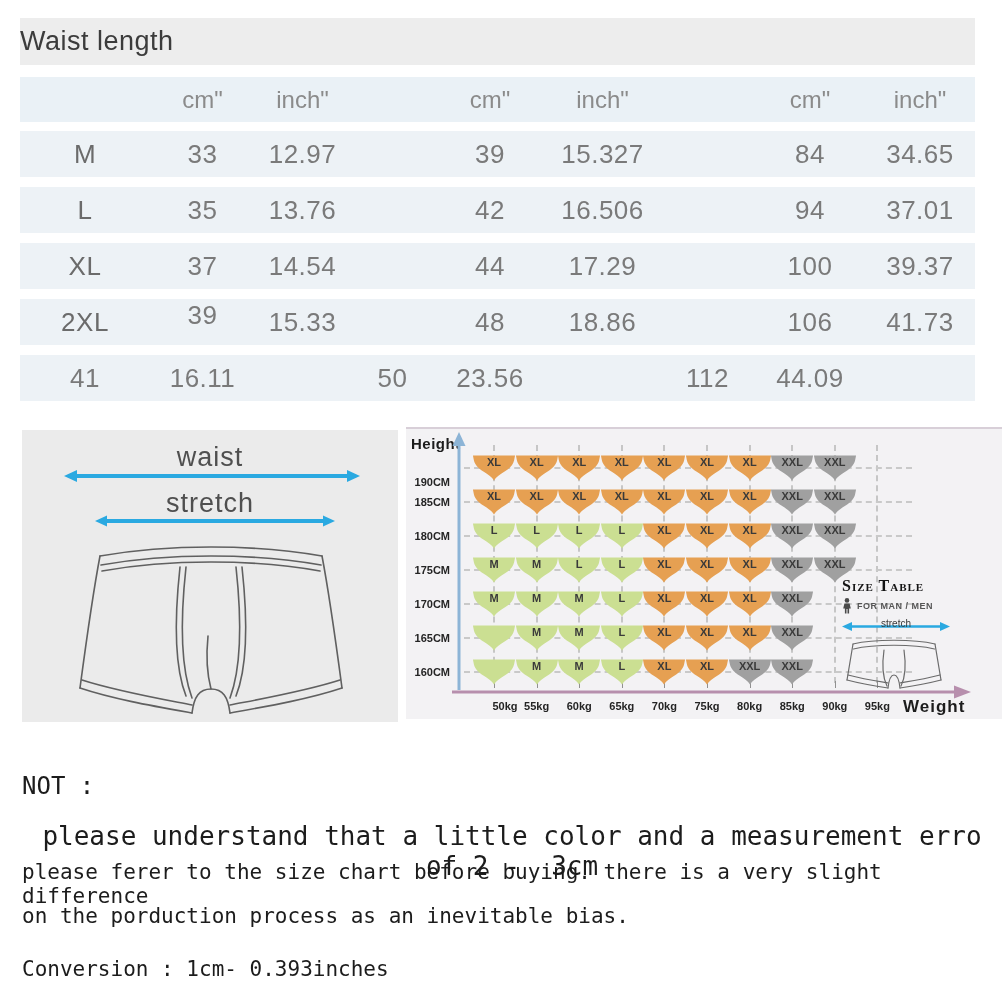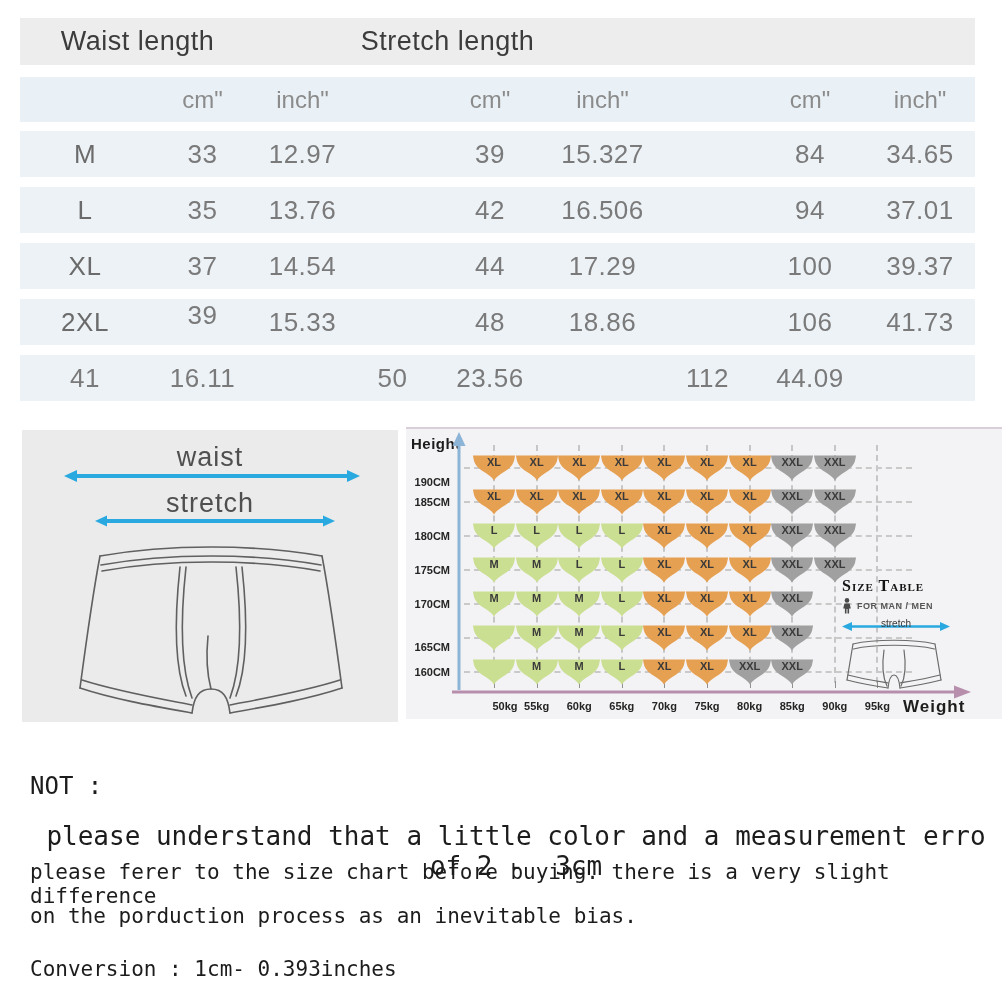--- a/index.html
+++ b/index.html
@@ -7,21 +7,21 @@
   .canvas{position:relative;width:1002px;height:1002px;background:#ffffff;overflow:hidden;
           font-family:"Liberation Sans",sans-serif;}
 
   
   .trow{position:absolute;left:20px;width:955px;display:grid;
         grid-template-columns:130px 105px 95px 85px 110px 115px 95px 110px 110px;
         align-items:center;}
   .trow .c{text-align:center;}
   .row-head{top:18px;height:47px;background:#ededed;color:#3c3c3c;font-size:27px;}
   .row-head .hsize{text-align:center;}
-  .row-head .h2{grid-column:span 2;text-align:center;letter-spacing:.5px;}
+  .row-head .h2{grid-column:span 2;text-align:left;letter-spacing:.5px;}
   .row-sub{top:77px;height:45px;background:#eaf1f6;color:#8b8b8b;font-size:24px;}
   .row-data{height:46px;background:#edf2f6;color:#7a7a7a;font-size:26px;letter-spacing:.5px;}
   .row-data .size{color:#6b6b6b;}
   .r3{top:131px}.r4{top:187px}.r5{top:243px}.r6{top:299px}.r7{top:355px}
   .r6 .lift{transform:translateY(-7px);}
 
   
   .panel-left{position:absolute;left:22px;top:430px;width:376px;height:292px;background:#ebebeb;}
   .dlabel{position:absolute;left:0;right:0;text-align:center;color:#4f4f4f;font-size:27px;letter-spacing:1px;}
   .lbl-waist{top:12px;}
@@ -50,38 +50,37 @@
   .legend{position:absolute;left:436px;top:148px;width:140px;}
   .legend-title{font-family:"Liberation Serif",serif;font-variant:small-caps;font-weight:bold;
                 font-size:16px;color:#141414;letter-spacing:1px;}
   .legend-sub{display:flex;align-items:center;gap:5px;margin-top:3px;color:#555;
               font-size:9px;font-weight:bold;letter-spacing:.5px;}
   .stretch-wrap{position:relative;width:108px;margin-top:5px;height:13px;}
   .stretch-text{position:absolute;left:0;right:0;top:-1px;text-align:center;font-size:10px;color:#3a3a3a;}
   .boxer-small{display:block;margin-top:2px;}
 
   
-  .note{position:absolute;left:30px;color:#1c1c1c;font-family:"DejaVu Sans Mono",monospace;
+  .note{position:absolute;left:22px;color:#1c1c1c;font-family:"DejaVu Sans Mono",monospace;
         white-space:pre-wrap;}
   .note-head{top:748px;font-size:24px;}
   .note-1{top:795px;font-size:26px;text-align:center;}
   .note-2{top:839px;font-size:21px;}
   .note-3{top:883px;font-size:21px;}
   .note-conv{top:936px;font-size:21px;}
 </style>
 </head>
 <body>
 
 <div class="canvas">
 
   <section>
     <div class="trow row-head">
       <span class="h2">Waist length</span>
       <span></span>
-      <span class="h2">Stretch length</span>
       <span></span>
     </div>
     <div class="trow row-sub">
       <span class="c"></span>
       <span class="c">cm"</span>
       <span class="c">inch"</span>
       <span class="c"></span>
       <span class="c">cm"</span>
       <span class="c">inch"</span>
       <span class="c"></span>
@@ -486,21 +485,21 @@
           </svg>
           <span class="uwl">XL</span>
         </div>
         <div class="uw" style="left: 386.2px; top: 175px;">
           <svg viewBox="0 0 48 30" width="46" height="29">
             <path d="M2,2 H46 L45,7 C44,12 40,15.5 35.5,18.5 C30.5,21.8 26,24.5 24,28 C22,24.5 17.5,21.8 12.5,18.5 C8,15.5 4,12 3,7 Z" fill="#a0a0a0"></path>
           </svg>
           <span class="uwl">XXL</span>
         </div>
         <div class="hdash" style="top: 209px;"></div>
-        <div class="hlab" style="top: 218px;">165CM</div>
+        <div class="hlab" style="top: 209px;">165CM</div>
         <div class="uw" style="left: 88px; top: 209px;">
           <svg viewBox="0 0 48 30" width="46" height="29">
             <path d="M2,2 H46 L45,7 C44,12 40,15.5 35.5,18.5 C30.5,21.8 26,24.5 24,28 C22,24.5 17.5,21.8 12.5,18.5 C8,15.5 4,12 3,7 Z" fill="#cbdf92"></path>
           </svg>
           <span class="uwl"></span>
         </div>
         <div class="uw" style="left: 130.6px; top: 209px;">
           <svg viewBox="0 0 48 30" width="46" height="29">
             <path d="M2,2 H46 L45,7 C44,12 40,15.5 35.5,18.5 C30.5,21.8 26,24.5 24,28 C22,24.5 17.5,21.8 12.5,18.5 C8,15.5 4,12 3,7 Z" fill="#cbdf92"></path>
           </svg>

